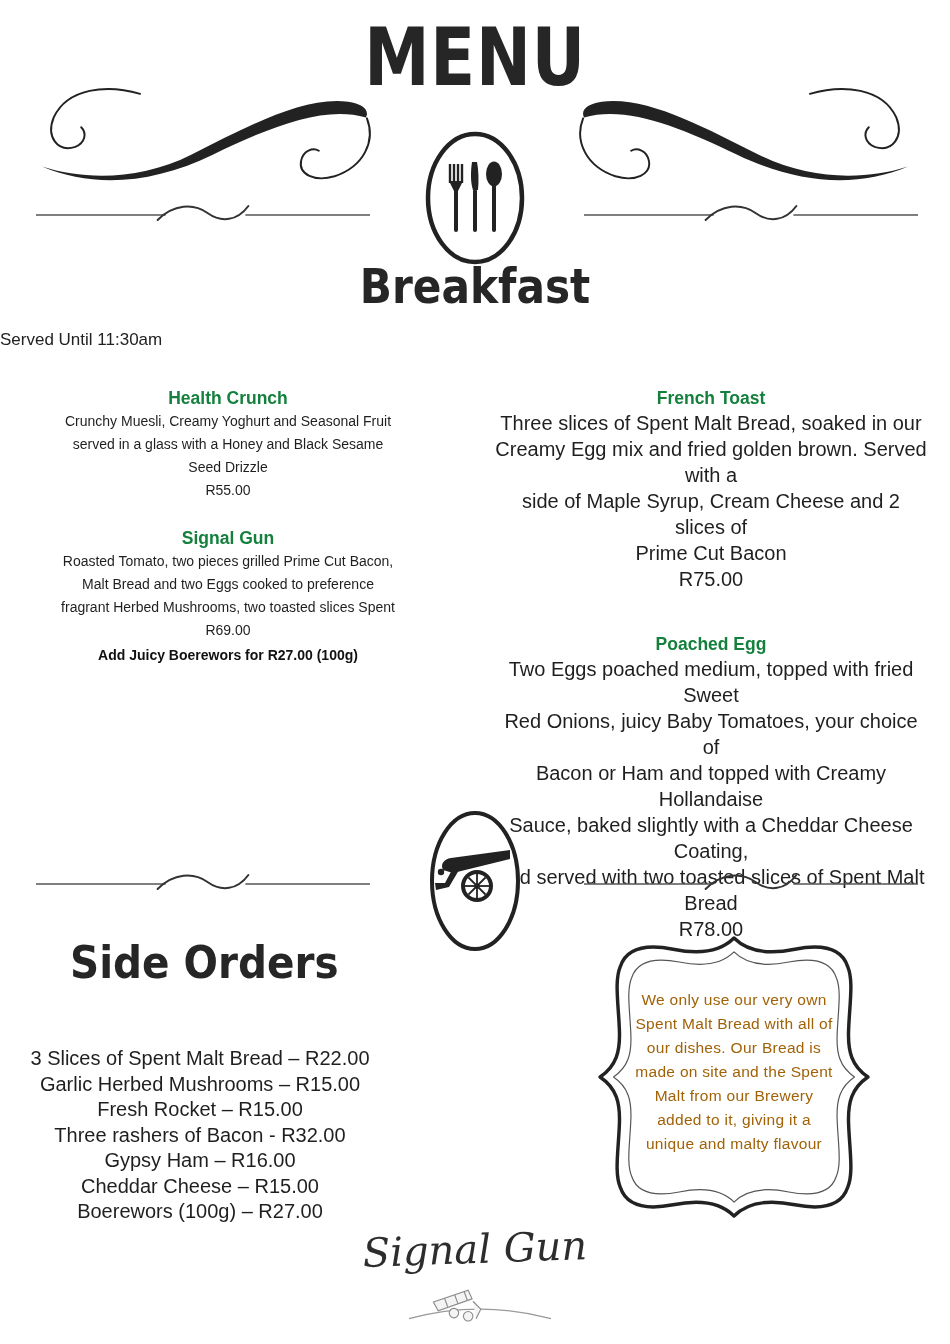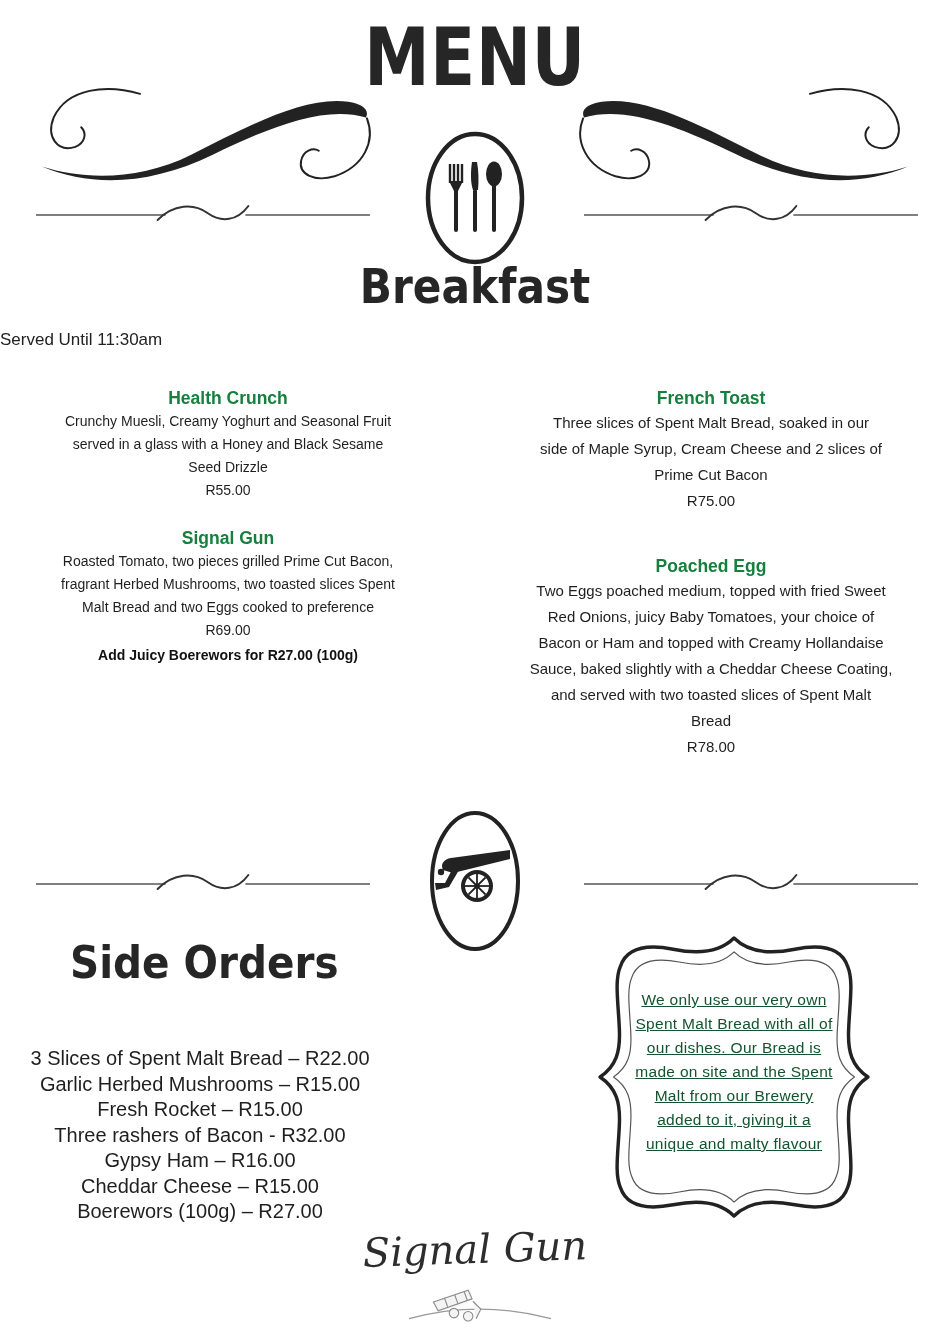--- a/index.html
+++ b/index.html
@@ -16,37 +16,37 @@
     color:#262626;transform:scaleX(.88);}
   .section-subtitle{left:0;top:330px;width:950px;font-size:17px;color:#222;}
 
   
   .menu-col{top:386px;}
   .menu-col-left{left:28px;width:400px;}
   .menu-col-right{left:495px;width:432px;}
   .menu-item{text-align:center;}
   .item-name{font-weight:bold;font-size:17.5px;line-height:24px;color:#15803d;}
   .menu-col-left .desc-line,.menu-col-left .item-price{font-size:14px;line-height:23px;}
-  .menu-col-right .desc-line,.menu-col-right .item-price{font-size:15px;line-height:26px;}
+  .menu-col-right .desc-line,.menu-col-right .item-price{font-size:20px;line-height:26px;}
   .item-note{font-weight:bold;font-size:14px;line-height:24px;margin-top:1px;color:#111;}
   .gap-a{margin-top:24px;}
   .gap-b{margin-top:42px;}
   .gap-c{margin-top:40px;}
 
   
   .side-heading{left:70px;top:938px;font-family:"DejaVu Sans",sans-serif;font-weight:bold;
     font-size:45px;line-height:1.1;color:#262626;transform:scaleX(.9);transform-origin:left;}
   .side-list{left:25px;top:1046px;width:350px;text-align:center;}
   .side-item{font-size:20px;line-height:25.5px;}
 
   
   .note-box{left:598px;top:936px;width:272px;height:282px;}
   .note-frame{position:absolute;left:0;top:0;}
   .note-text{position:absolute;left:26px;top:52px;width:220px;text-align:center;}
-  .note-line{font-size:15.5px;line-height:24px;letter-spacing:.3px;color:#14532d;text-decoration:underline;}
+  .note-line{font-size:15.5px;line-height:24px;letter-spacing:.3px;color:#a16207;}
 
   
   .signature{left:0;top:1226px;width:950px;text-align:center;
     font-family:"DejaVu Serif",serif;font-style:italic;font-size:40px;color:#2d2d2d;
     transform:rotate(-2deg);}
   .cannon-sketch{left:405px;top:1282px;}
 
   svg{display:block;}
 </style>
 </head>
@@ -121,33 +121,34 @@
           <div class="desc-line">Crunchy Muesli, Creamy Yoghurt and Seasonal Fruit</div>
           <div class="desc-line">served in a glass with a Honey and Black Sesame</div>
           <div class="desc-line">Seed Drizzle</div>
         </div>
       <div class="item-price">R55.00</div>
     </div>
     <div class="menu-item gap-a">
       <div class="item-name">Signal Gun</div>
       <div>
           <div class="desc-line">Roasted Tomato, two pieces grilled Prime Cut Bacon,</div>
+          <div class="desc-line">Malt Bread and two Eggs cooked to preference</div>
           <div class="desc-line">fragrant Herbed Mushrooms, two toasted slices Spent</div>
-          <div class="desc-line">Malt Bread and two Eggs cooked to preference</div>
         </div>
       <div class="item-price">R69.00</div>
       <div class="item-note">Add Juicy Boerewors for R27.00 (100g)</div>
     </div>
   </div>
 
   <div class="abs menu-col menu-col-right">
     <div class="menu-item">
       <div class="item-name">French Toast</div>
       <div>
           <div class="desc-line">Three slices of Spent Malt Bread, soaked in our</div>
+          <div class="desc-line">Creamy Egg mix and fried golden brown. Served with a</div>
           <div class="desc-line">side of Maple Syrup, Cream Cheese and 2 slices of</div>
           <div class="desc-line">Prime Cut Bacon</div>
         </div>
       <div class="item-price">R75.00</div>
     </div>
     <div class="menu-item gap-c">
       <div class="item-name">Poached Egg</div>
       <div>
           <div class="desc-line">Two Eggs poached medium, topped with fried Sweet</div>
           <div class="desc-line">Red Onions, juicy Baby Tomatoes, your choice of</div>

